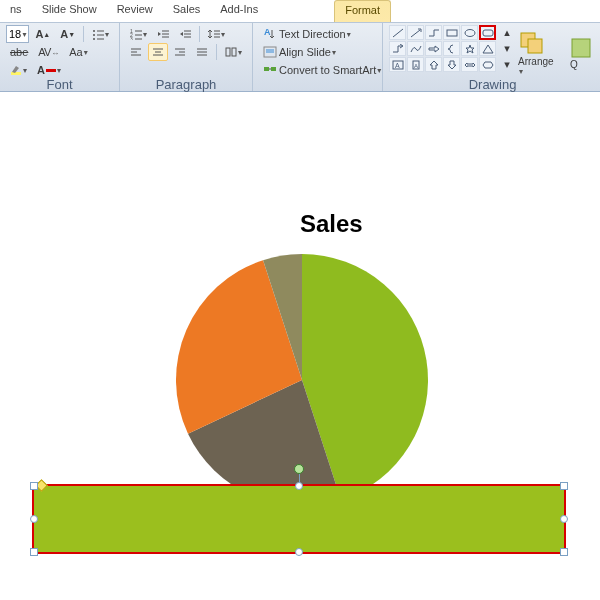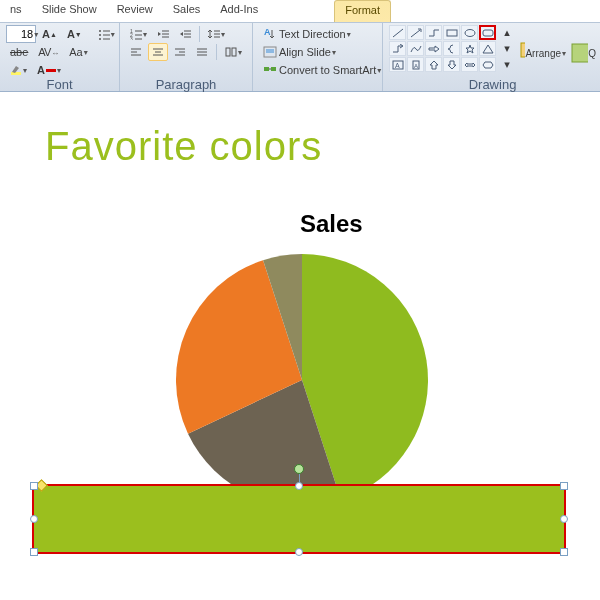--- a/index.html
+++ b/index.html
@@ -72,22 +72,22 @@
     color: #3b3b3b;
     cursor: default;
     height: 18px;
   }
   .btn svg { display: block; }
   .dd { font-size: 8px; color: #555; margin-left: 1px; }
   .vsep { width: 1px; background: #b7c6d8; height: 16px; margin: 0 2px; }
   .txt-label { font-size: 11px; color: #3b3b3b; margin-left: 2px; white-space: nowrap; }
   .bigbtn {
     display: flex;
-    flex-direction: row;
-    align-items: center;
+    flex-direction: column;
+    align-items: flex-start;
     justify-content: center;
     width: 48px;
     height: 56px;
     border-radius: 3px;
   }
   .bigbtn .lbl { font-size: 10px; color: #3b3b3b; text-align: center; line-height: 1.1; }
   .shapes-gallery {
     display: flex;
     flex-direction: column;
     gap: 1px;
@@ -181,21 +181,21 @@
     transform: rotate(45deg);
     left: 3px;
     top: -5px;
   }
   .fontbox {
     display: inline-flex;
     align-items: center;
     height: 18px;
     background: #fff;
     border: 1px solid #9db2cb;
-    padding: 0 14px;
+    padding: 0 2px;
     font-size: 11px;
     width: 28px;
     justify-content: space-between;
     text-align: right;
   }
 </style>
 </head>
 <body>
 
 <div class="ribbon-tabs">
@@ -496,21 +496,20 @@
             <rect x="2" y="2" width="18" height="18" fill="#b6d37b" stroke="#7aa033"></rect>
           </svg>
         <span class="lbl">Q</span>
       </div>
     </div>
     <div class="group-label">Drawing</div>
   </div>
 </div>
 
 <div class="canvas">
-  <div class="slide-title">Favorite colors</div>
   <div class="chart-title">Sales</div>
   <div class="pie-wrap">
     <svg id="pie-svg" width="260" height="260" viewBox="0 0 260 260">
         <path d="M 130 130 L 130 4 A 126 126 0 0 1 168.9361412912434 249.83312105318936 Z" fill="#8fbb1f"></path>
         <path d="M 130 130 L 168.9361412912434 249.83312105318936 A 126 126 0 0 1 15.991791389281559 183.64819073719917 Z" fill="#6d6352"></path>
         <path d="M 130 130 L 15.991791389281559 183.64819073719917 A 126 126 0 0 1 91.06385870875661 10.166878946810655 Z" fill="#ed7924"></path>
         <path d="M 130 130 L 91.06385870875661 10.166878946810655 A 126 126 0 0 1 129.99999999999997 4 Z" fill="#8f8a5e"></path>
       </svg>
   </div>
 

